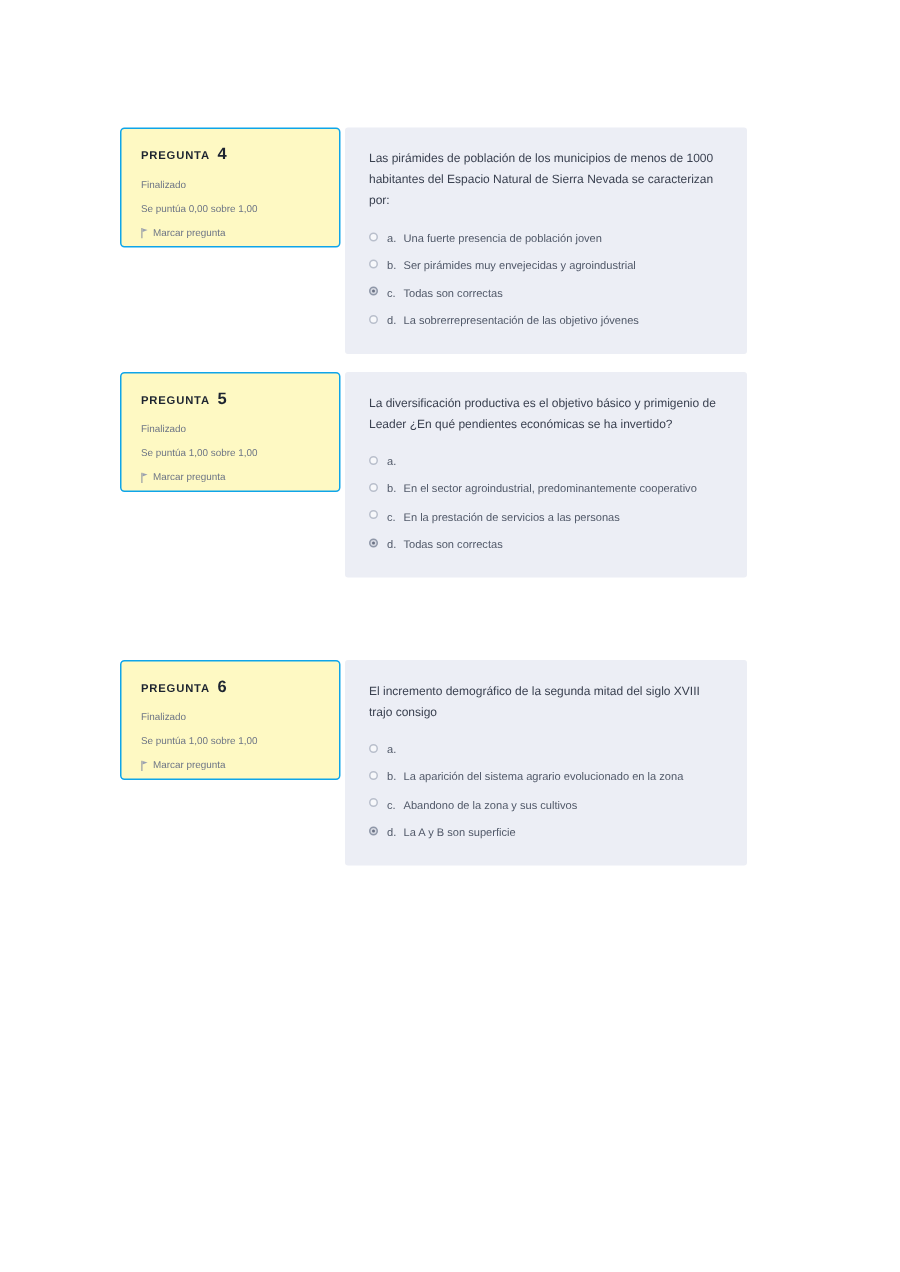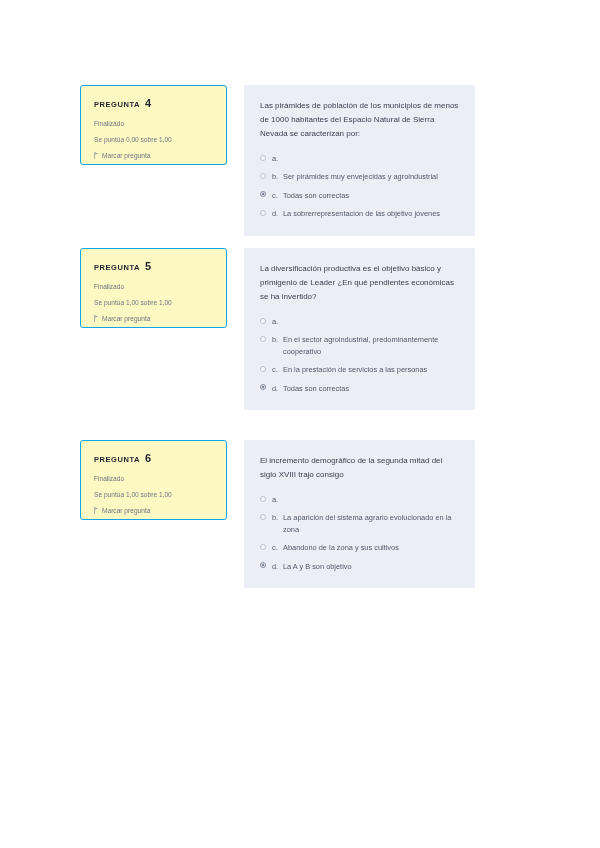--- a/index.html
+++ b/index.html
@@ -69,25 +69,25 @@
     width: 5px;
     height: 7px;
     display: inline-block;
     position: relative;
     flex: 0 0 auto;
   }
   .flag-icon svg { display: block; }
 
   .answer-panel {
     box-sizing: border-box;
-    width: 231px;
+    width: 268px;
     background: #eceef5;
     border-radius: 2px;
     padding: 14px 16px 16px 16px;
-    margin-left: 17px;
+    margin-left: 3px;
   }
   .stem {
     font-size: 8px;
     line-height: 1.75;
     color: #3a4150;
     margin: 0 0 12px 0;
   }
   .options {
     margin: 0;
     padding: 0;
@@ -159,20 +159,21 @@
         </span>
         <span>Marcar pregunta</span>
       </div>
     </div>
     <div class="answer-panel">
       <p class="stem">Las pirámides de población de los municipios de menos de 1000 habitantes del Espacio Natural de Sierra Nevada se caracterizan por:</p>
       <ul class="options">
         <li class="option">
           <span class="radio"></span>
           <span class="opt-letter">a.</span>
+          <span class="opt-text">Una fuerte presencia de población joven</span>
         </li>
         <li class="option">
           <span class="radio"></span>
           <span class="opt-letter">b.</span>
           <span class="opt-text">Ser pirámides muy envejecidas y agroindustrial</span>
         </li>
         <li class="option">
           <span class="radio checked"></span>
           <span class="opt-letter">c.</span>
           <span class="opt-text">Todas son correctas</span>
@@ -261,19 +262,19 @@
           <span class="opt-text">La aparición del sistema agrario evolucionado en la zona</span>
         </li>
         <li class="option">
           <span class="radio"></span>
           <span class="opt-letter">c.</span>
           <span class="opt-text">Abandono de la zona y sus cultivos</span>
         </li>
         <li class="option">
           <span class="radio checked"></span>
           <span class="opt-letter">d.</span>
-          <span class="opt-text">La A y B son objetivo</span>
+          <span class="opt-text">La A y B son superficie</span>
         </li>
       </ul>
     </div>
   </div>
 
 </div>
 
 </body></html>

